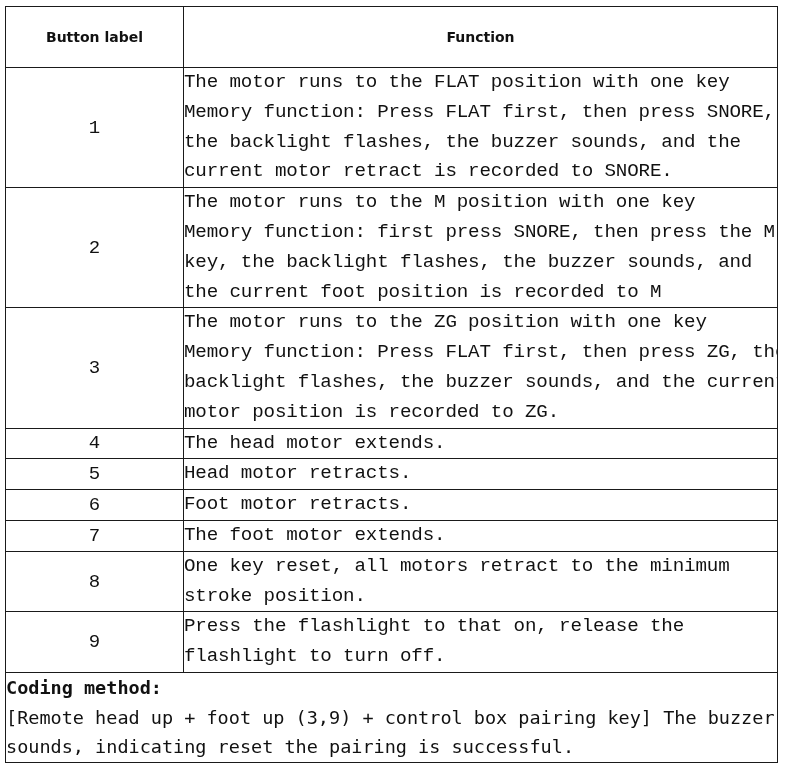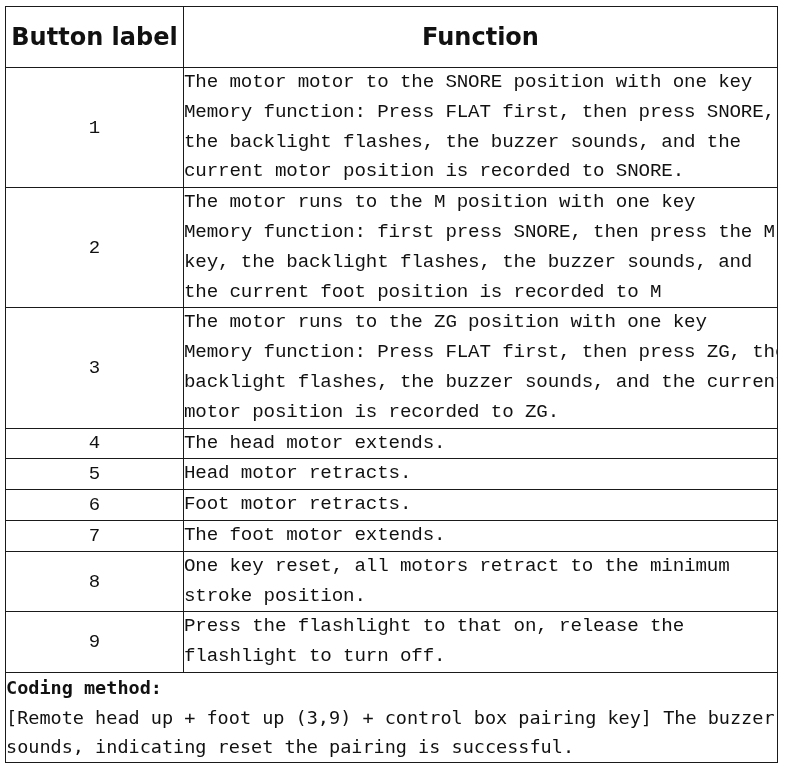--- a/index.html
+++ b/index.html
@@ -15,21 +15,21 @@
     border: 1.5px solid #1a1a1a;
     padding: 0;
     vertical-align: middle;
   }
   col.c1 { width: 178px; }
   col.c2 { width: 594px; }
   th.hdr {
     height: 60px;
     font-family: "DejaVu Sans", sans-serif;
     font-weight: bold;
-    font-size: 24px;
+    font-size: 14px;
     text-align: center;
   }
   td.num {
     text-align: center;
     font-family: "Liberation Mono", "DejaVu Sans Mono", monospace;
     font-size: 19px;
   }
   td.desc {
     font-family: "Liberation Mono", "DejaVu Sans Mono", monospace;
     font-size: 19.2px;
@@ -64,24 +64,24 @@
   <thead>
     <tr>
       <th class="hdr">Button label</th>
       <th class="hdr">Function</th>
     </tr>
   </thead>
   <tbody>
     <tr class="r-tall4">
       <td class="num">1</td>
       <td class="desc">
-        <span class="line">The motor motor to the SNORE position with one key</span>
+        <span class="line">The motor runs to the FLAT position with one key</span>
         <span class="line">Memory function: Press FLAT first, then press SNORE,</span>
         <span class="line">the backlight flashes, the buzzer sounds, and the</span>
-        <span class="line">current motor position is recorded to SNORE.</span>
+        <span class="line">current motor retract is recorded to SNORE.</span>
       </td>
     </tr>
     <tr class="r-tall4">
       <td class="num">2</td>
       <td class="desc">
         <span class="line">The motor runs to the M position with one key</span>
         <span class="line">Memory function: first press SNORE, then press the M</span>
         <span class="line">key, the backlight flashes, the buzzer sounds, and</span>
         <span class="line">the current foot position is recorded to M</span>
       </td>

